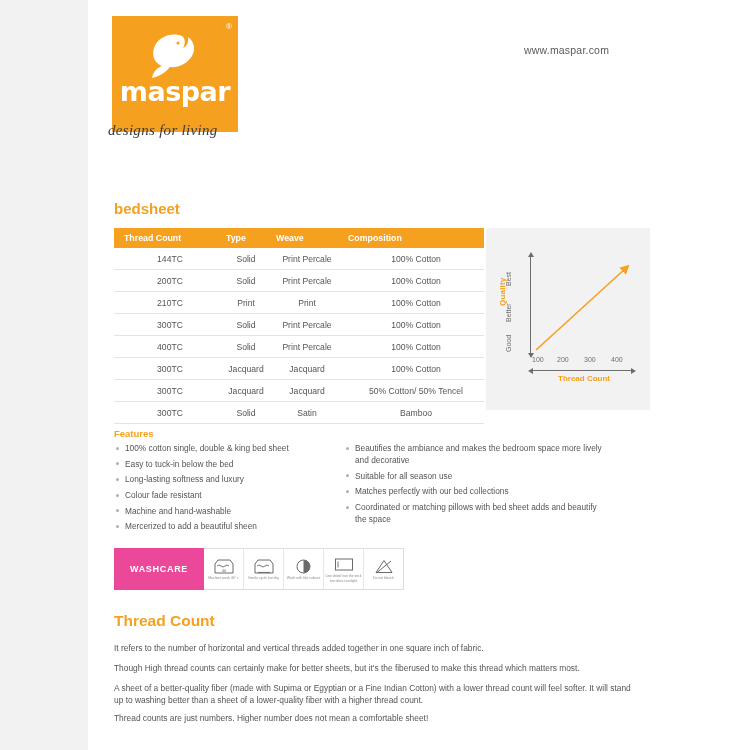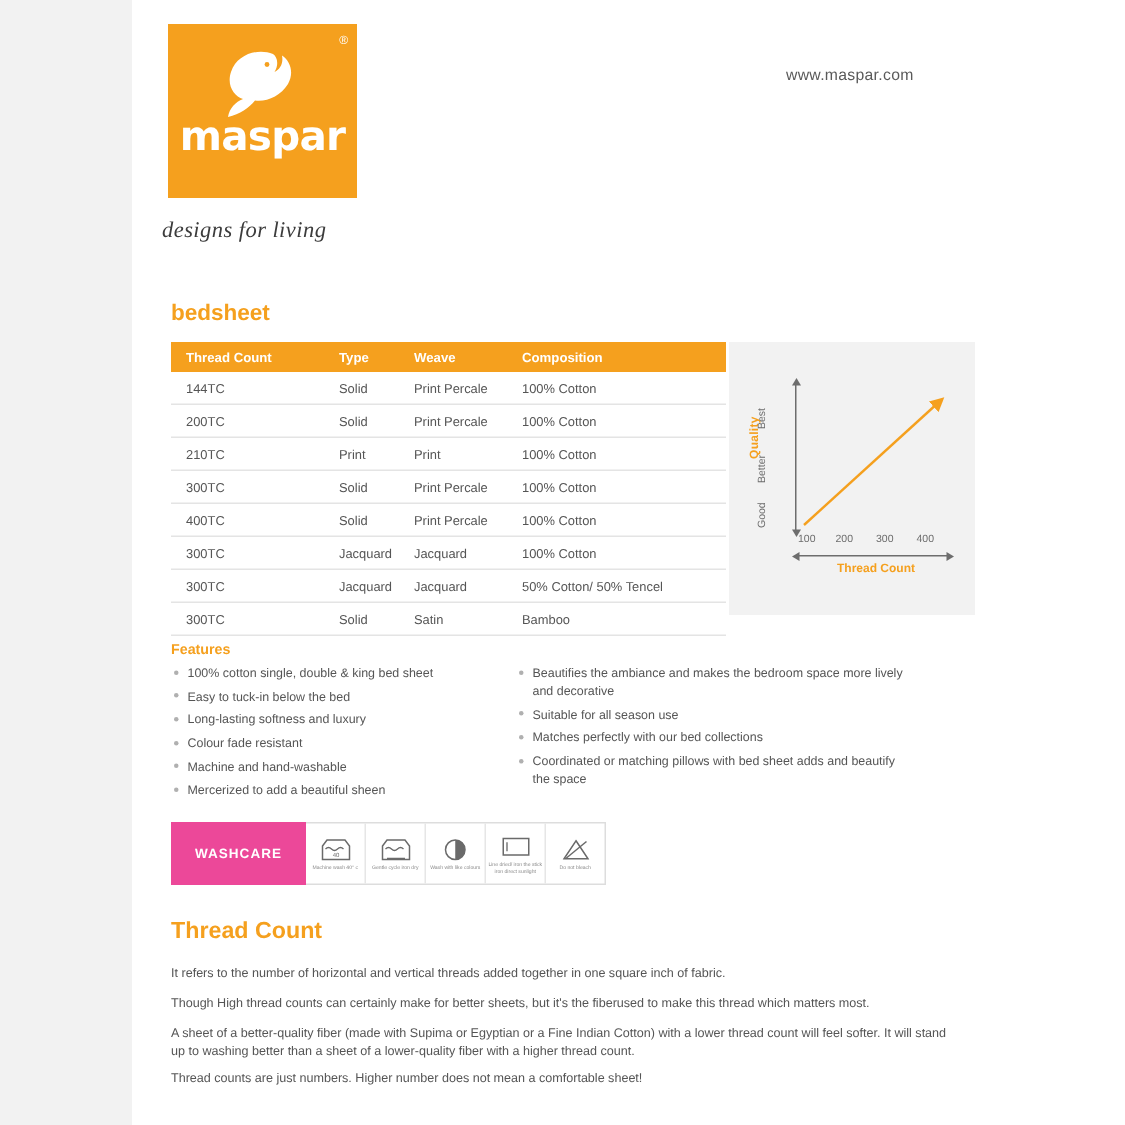--- a/index.html
+++ b/index.html
@@ -61,21 +61,21 @@
     font-family: "DejaVu Sans", sans-serif;
   }
   .logo-reg {
     position: absolute;
     right: 6px; top: 6px;
     color: #ffffff;
     font-size: 8px;
   }
   .tagline {
     position: absolute;
-    left: 108px; top: 146px;
+    left: 108px; top: 122px;
     width: 200px;
     font-family: "Liberation Serif", serif;
     font-style: italic;
     font-size: 15px;
     color: #3c3c3c;
     letter-spacing: 0.3px;
   }
   .website {
     position: absolute;
     left: 524px; top: 44px;
@@ -112,20 +112,21 @@
     padding: 5px 0 5px 10px;
     font-size: 8.8px;
     height: 19px;
   }
   table.spec tbody td {
     padding: 5.5px 0 5.5px 10px;
     border-bottom: 1px solid #e4e4e4;
     color: #555555;
     height: 20px;
     vertical-align: middle;
+    text-align: center;
   }
   table.spec tbody tr:last-child td { border-bottom: 1px solid #e4e4e4; }
   .col1 { width: 102px; }
   .col2 { width: 50px; }
   .col3 { width: 72px; }
   .col4 { width: 146px; }
 
   
   .chart-box {
     position: absolute;

